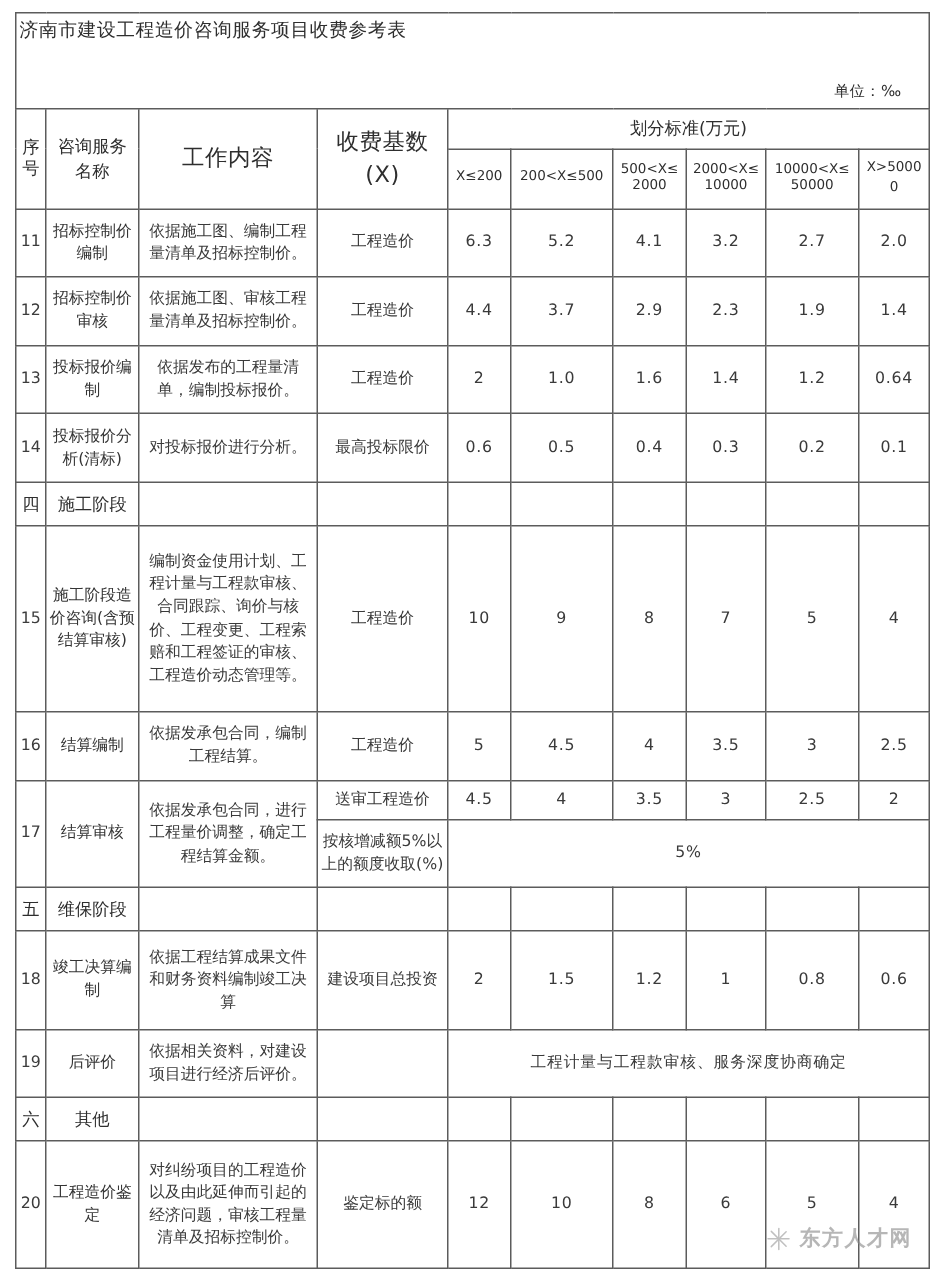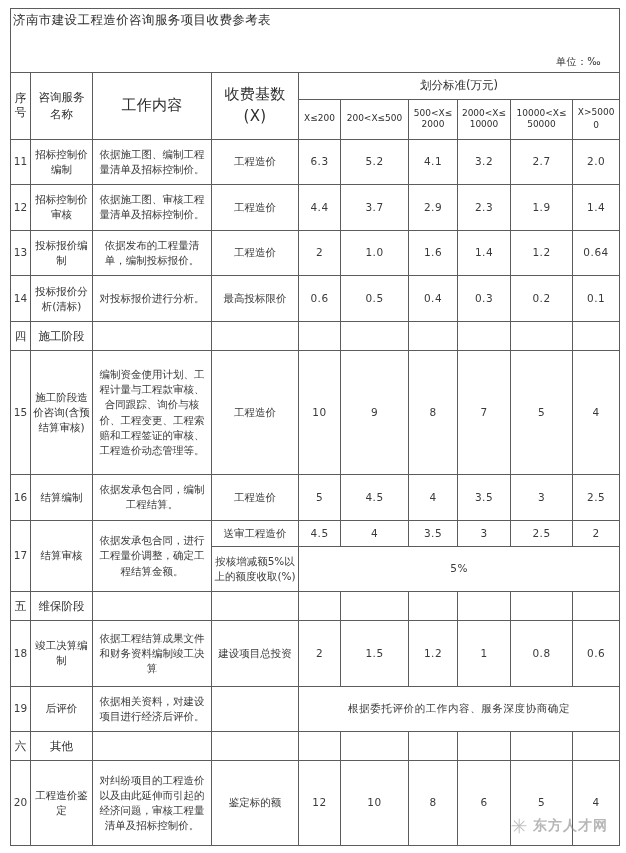--- a/index.html
+++ b/index.html
@@ -363,21 +363,21 @@
         <td class="val">1</td>
         <td class="val">0.8</td>
         <td class="val">0.6</td>
       </tr>
 
       <tr>
         <td class="seq">19</td>
         <td class="svc">后评价</td>
         <td class="work">依据相关资料，对建设项目进行经济后评价。</td>
         <td class="base"></td>
-        <td class="note" colspan="6">根据委托评价的工作内容、服务深度协商确定</td>
+        <td class="note" colspan="6">工程计量与工程款审核、服务深度协商确定</td>
       </tr>
 
       <tr>
         <td class="section">六</td>
         <td class="section-label">其他</td>
         <td class="empty"></td>
         <td class="empty"></td>
         <td class="empty"></td>
         <td class="empty"></td>
         <td class="empty"></td>

